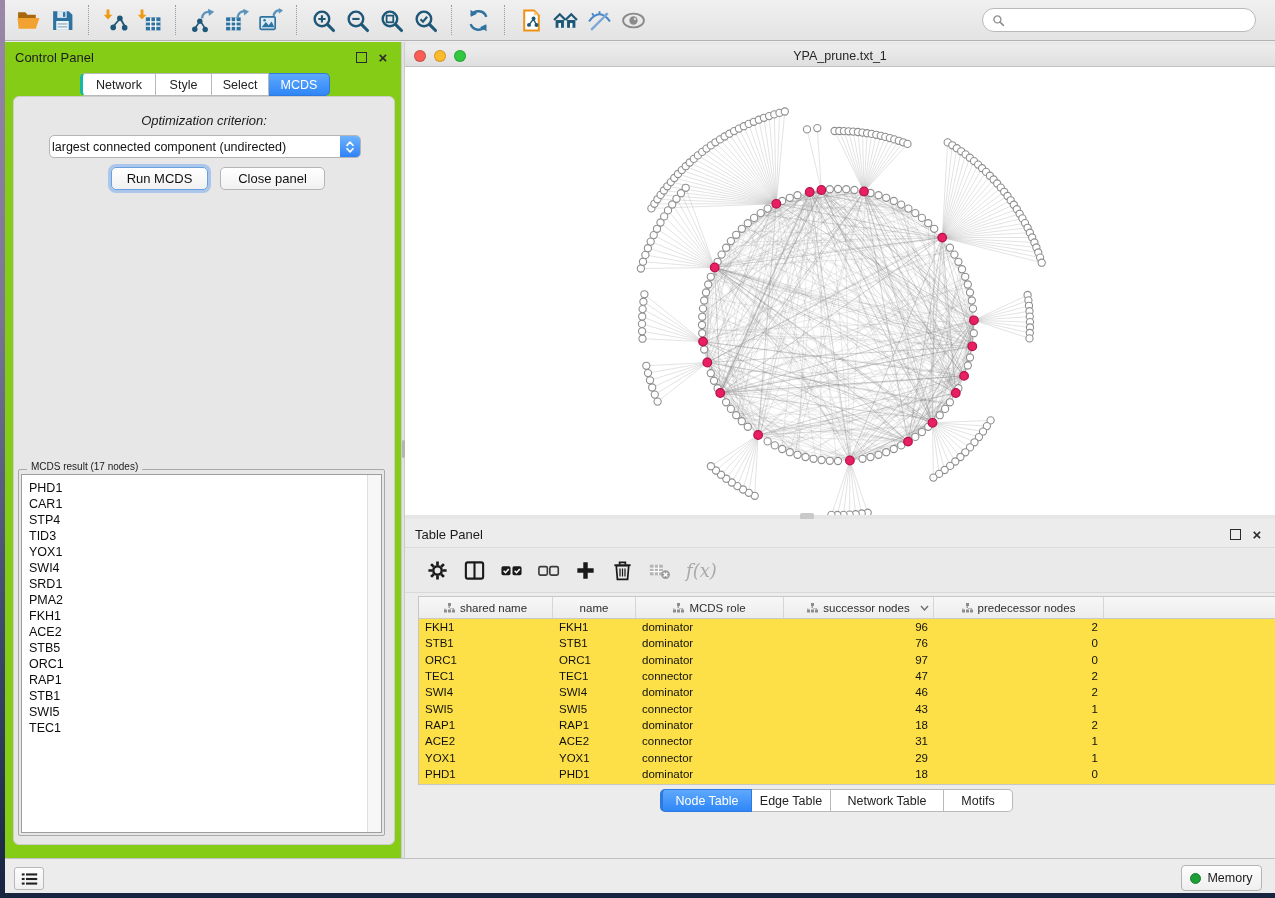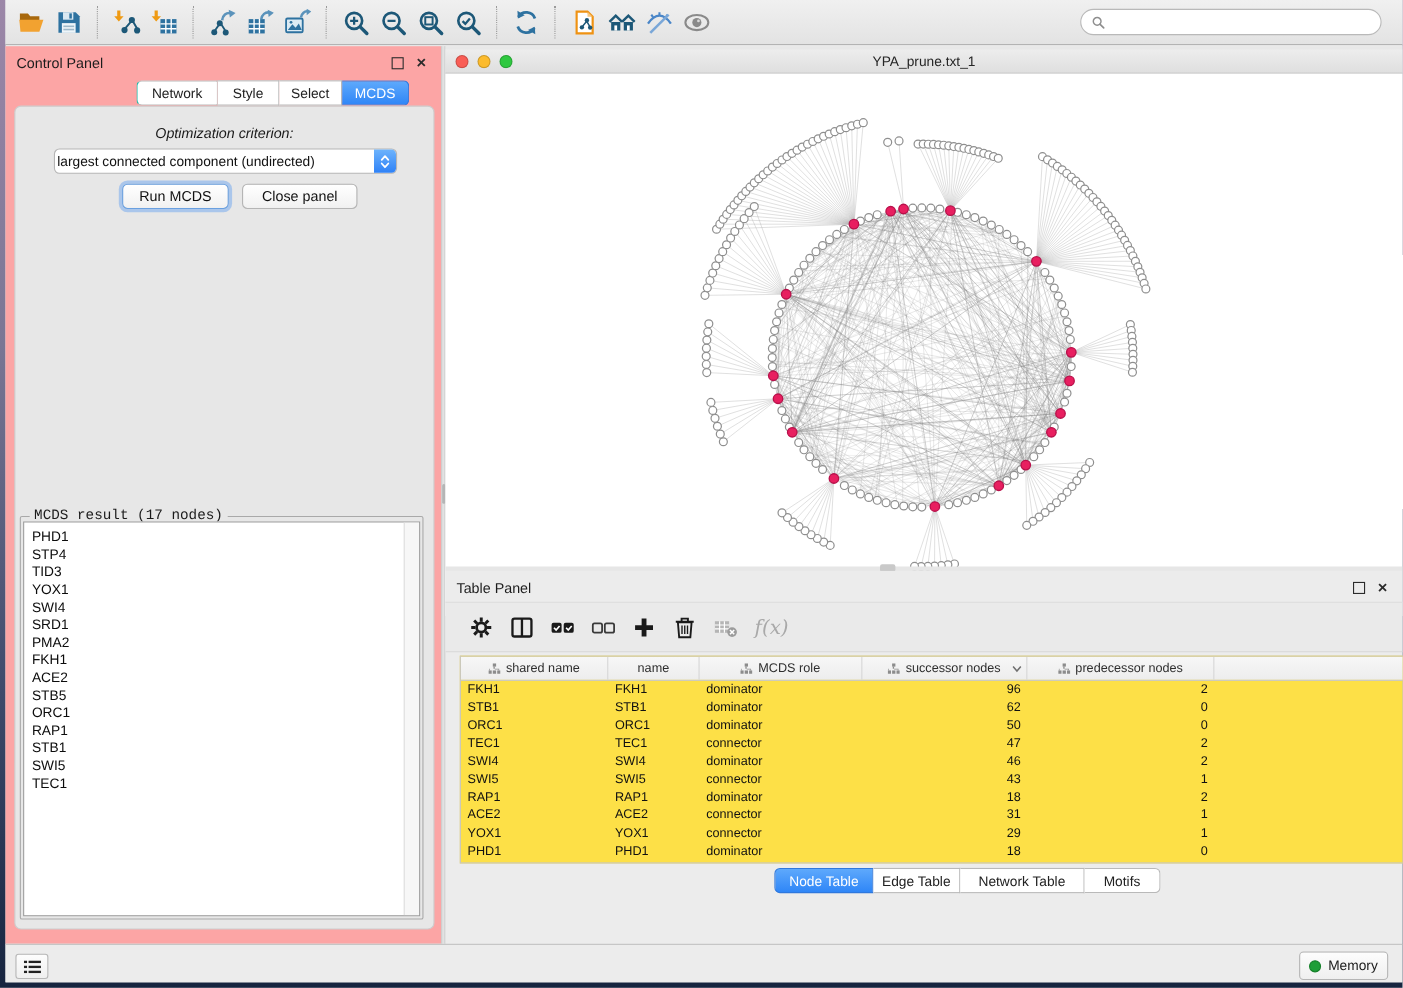--- a/index.html
+++ b/index.html
@@ -18,49 +18,49 @@
   .tsep{width:0;height:30px;border-left:1px dotted #9a9a9a;margin:0 9px;}
   .ticon{width:34px;height:30px;display:flex;align-items:center;justify-content:center;}
   .ticon svg{width:25px;height:25px;}
   .tspacer{flex:1;}
   .searchbox{width:274px;height:24px;background:#fff;border:1px solid #b9b9b9;border-radius:13px;
     display:flex;align-items:center;padding:0 9px;margin-right:13px;box-sizing:border-box;}
   .searchbox svg{width:13px;height:13px;margin-right:6px;}
   .searchbox input{border:none;outline:none;flex:1;font-size:12px;background:transparent;}
 
   
-  .control{position:absolute;left:0;top:42px;width:396px;height:816px;background:#fca5a5;}
+  .control{position:absolute;left:0;top:42px;width:396px;height:816px;background:#84cc16;}
   .panel-head{height:26px;display:flex;align-items:center;padding:2px 10px 0;}
   .panel-title{font-size:13px;color:#1c1c1c;}
   .panel-head .ph-sp{flex:1;}
   .ph-btn{width:16px;height:16px;display:flex;align-items:center;justify-content:center;color:#2b2b2b;margin-left:6px;}
   .float-glyph{width:9px;height:9px;border:1.6px solid #2b2b2b;display:block;}
   .close-glyph{font-size:15px;font-weight:700;line-height:1;}
   .seg{display:flex;position:absolute;z-index:2;}
   .seg .segbtn{height:21px;background:#fff;border:1px solid #b9b9b9;border-left:none;
     font-size:12.5px;color:#222;display:flex;align-items:center;justify-content:center;}
-  .seg .segbtn:first-child{border-left:1px solid #14b8a6;border-radius:5px 0 0 5px;margin-left:44px;}
+  .seg .segbtn:first-child{border-left:3px solid #14b8a6;border-radius:5px 0 0 5px;}
   .seg .segbtn:last-child{border-radius:0 5px 5px 0;}
   .seg .segbtn.sel{background:linear-gradient(#5ea9fc,#2f86f7);border-color:#2f78dd;color:#fff;}
   .ctl-tabs{left:75px;top:31px;}
   .ctl-inner{position:absolute;left:8px;top:54px;width:380px;height:747px;background:#e7e7e7;
     border:1px solid #cdcdcd;border-radius:6px;}
   .opt-label{position:absolute;top:16px;width:100%;text-align:center;font-size:13px;color:#1a1a1a;font-style:italic;}
   .dropdown{position:absolute;left:35px;top:38px;width:312px;height:23px;background:#fff;
     border:1px solid #b5b5b5;border-radius:5px;display:flex;align-items:center;box-sizing:border-box;}
   .dropdown .dd-text{flex:1;font-size:12.5px;color:#111;padding-left:2px;white-space:nowrap;}
   .dd-cap{width:20px;height:21px;border-radius:0 4px 4px 0;background:linear-gradient(#6db3fc,#2f82f7);
     display:flex;flex-direction:column;align-items:center;justify-content:center;}
   .dd-cap svg{width:10px;height:14px;}
   .btn{position:absolute;height:23px;background:linear-gradient(#ffffff,#f1f1f1);border:1px solid #b5b5b5;
     border-radius:5px;font-size:13px;color:#111;display:flex;align-items:center;justify-content:center;box-sizing:border-box;margin-left:16px;}
   .btn-run{left:81px;top:70px;width:97px;border-color:#6aa0e0;box-shadow:0 0 0 3px rgba(110,165,240,.5);}
   .btn-close{left:190px;top:70px;width:105px;}
   .groupbox{position:absolute;left:4px;top:372px;width:365px;height:365px;border:1px solid #a9a9a9;border-radius:2px;}
-  .legend{position:absolute;left:8px;top:-9px;background:#e7e7e7;padding:0 4px;font-size:13px;color:#1a1a1a;font-family:Liberation Mono, monospace;}
+  .legend{position:absolute;left:8px;top:-9px;background:#e7e7e7;padding:0 4px;font-size:10px;color:#1a1a1a;}
   .mcds-list{position:absolute;left:2px;top:4px;right:2px;bottom:2px;background:#fff;border:1px solid #9d9d9d;overflow:hidden;}
   .mcds-scroll{position:absolute;right:0;top:0;width:13px;height:100%;background:#f7f7f7;border-left:1px solid #dedede;}
   .list-item{font-size:12.5px;color:#0c0c0c;line-height:16px;padding-left:7px;}
   .mcds-items{position:absolute;left:0;top:5px;right:14px;}
 
   
   .vsplit{position:absolute;left:396px;top:42px;width:4px;height:816px;background:#e2e2e2;border-left:1px solid #cccccc;border-right:1px solid #cccccc;box-sizing:border-box;}
   .vsplit .handle{position:absolute;left:0px;top:398px;width:3px;height:18px;background:#b5b5b5;border-radius:2px;}
   .hsplit{position:absolute;left:400px;top:515px;width:870px;height:4px;background:#e6e6e6;}
   .hsplit .handle{position:absolute;left:395px;top:-2px;width:14px;height:7px;background:#c9c9c9;border-radius:2px;}
@@ -286,20 +286,21 @@
             </svg>
         </span>
       </div>
       <div class="btn btn-run">Run MCDS</div>
       <div class="btn btn-close">Close panel</div>
       <div class="groupbox">
         <span class="legend">MCDS result (17 nodes)</span>
         <div class="mcds-list">
           <div class="mcds-items" id="mcds-items">
               <div class="list-item">PHD1</div>
+              <div class="list-item">CAR1</div>
               <div class="list-item">STP4</div>
               <div class="list-item">TID3</div>
               <div class="list-item">YOX1</div>
               <div class="list-item">SWI4</div>
               <div class="list-item">SRD1</div>
               <div class="list-item">PMA2</div>
               <div class="list-item">FKH1</div>
               <div class="list-item">ACE2</div>
               <div class="list-item">STB5</div>
               <div class="list-item">ORC1</div>
@@ -1325,28 +1326,28 @@
             <div class="td c0">FKH1</div>
             <div class="td c1">FKH1</div>
             <div class="td c2">dominator</div>
             <div class="td c3">96</div>
             <div class="td c4">2</div>
           </div>
           <div class="trow">
             <div class="td c0">STB1</div>
             <div class="td c1">STB1</div>
             <div class="td c2">dominator</div>
-            <div class="td c3">62</div>
+            <div class="td c3">76</div>
             <div class="td c4">0</div>
           </div>
           <div class="trow">
             <div class="td c0">ORC1</div>
             <div class="td c1">ORC1</div>
             <div class="td c2">dominator</div>
-            <div class="td c3">50</div>
+            <div class="td c3">97</div>
             <div class="td c4">0</div>
           </div>
           <div class="trow">
             <div class="td c0">TEC1</div>
             <div class="td c1">TEC1</div>
             <div class="td c2">connector</div>
             <div class="td c3">47</div>
             <div class="td c4">2</div>
           </div>
           <div class="trow">

